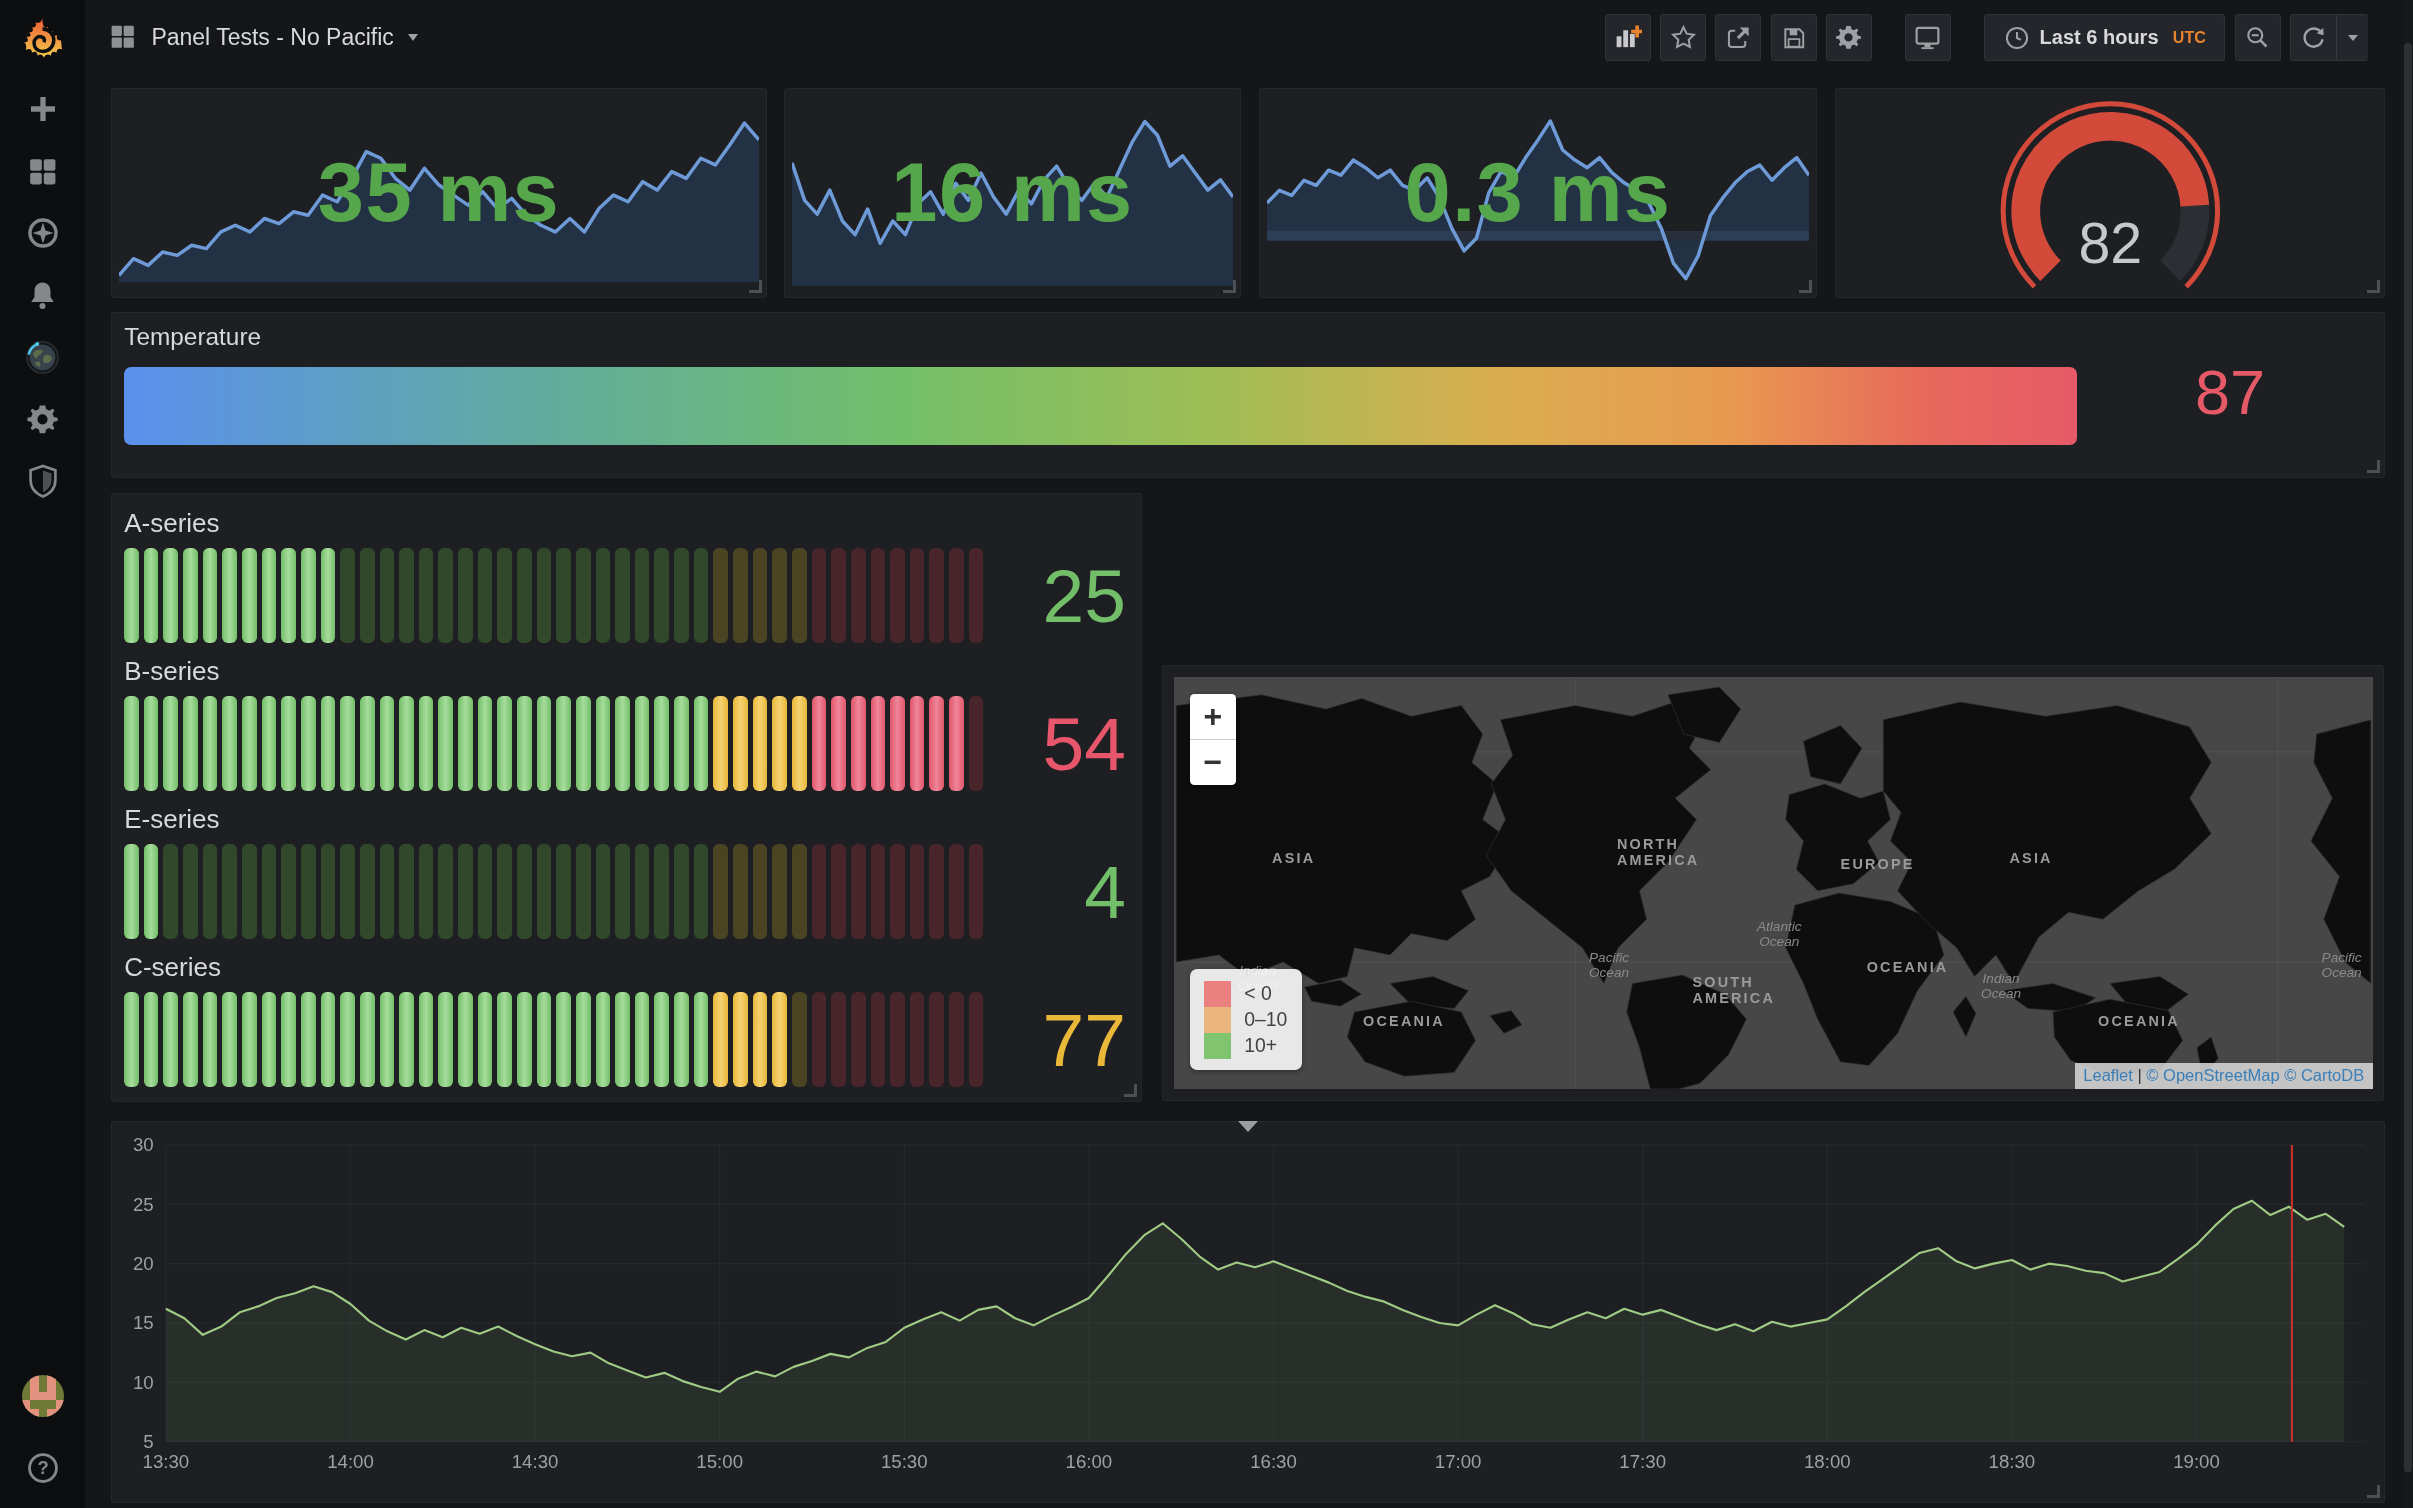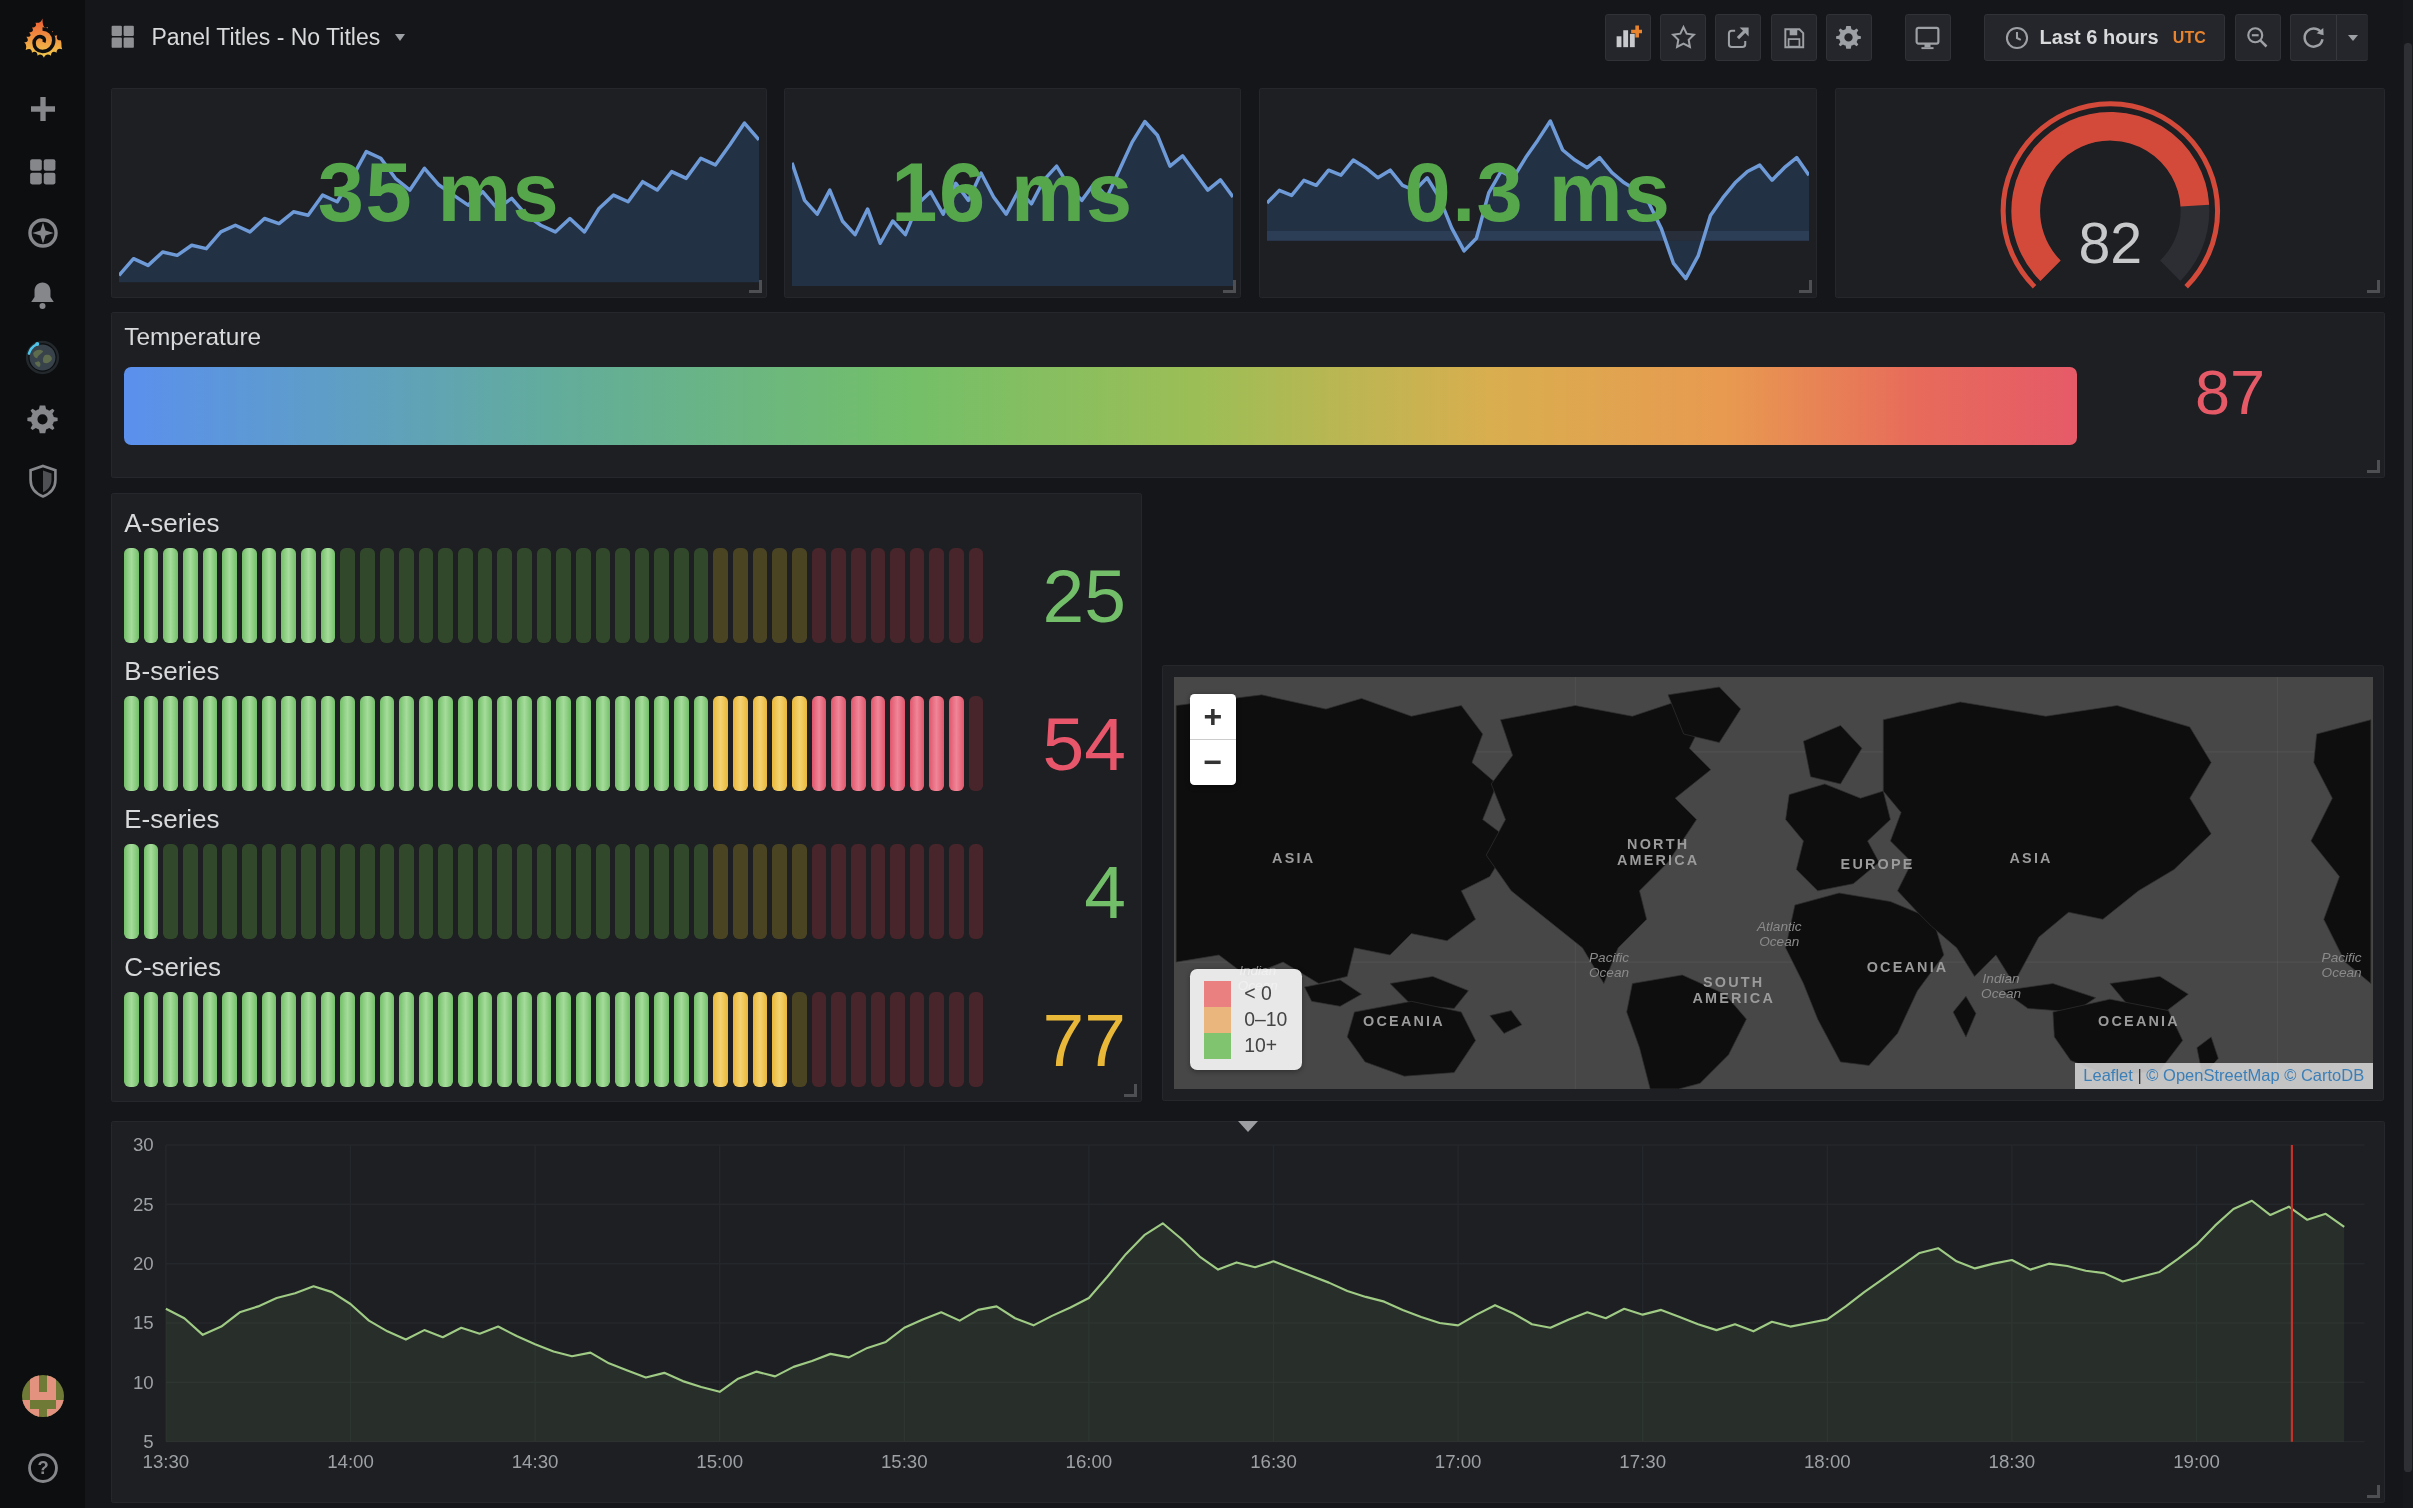--- a/index.html
+++ b/index.html
@@ -46,21 +46,21 @@
   .cell{flex:1;border-radius:5.7px;}
   .bgval{position:absolute;left:878px;width:136px;height:95px;font-size:75px;
          display:flex;align-items:center;justify-content:flex-end;}
   
   #text-heading{left:12.2px;top:7.2px;font-size:33px;font-weight:500;color:#d8d9da;}
   #text-body{left:12.2px;top:66px;font-size:18.7px;color:#d8d9da;}
   #text-body a{color:#33A2E5;text-decoration:underline;}
   
   #map-area{position:absolute;left:10.8px;top:10.8px;width:1199px;height:412px;overflow:hidden;background:#474747;}
   .map-label{position:absolute;transform:translate(-50%,-50%);color:#9b9b9b;font-weight:700;
-             letter-spacing:2.2px;font-size:14.4px;white-space:pre-line;text-align:center;}
+             letter-spacing:2.2px;font-size:14.4px;white-space:pre-line;text-align:left;}
   .ocean-label{position:absolute;transform:translate(-50%,-50%);color:#8a8a8a;font-style:italic;
                font-size:13.6px;white-space:nowrap;}
   #map-zoom{position:absolute;left:16px;top:17px;width:46px;background:#fff;border-radius:4.3px;
             box-shadow:0 1.4px 5.7px rgba(0,0,0,.4);overflow:hidden;}
   .mzbtn{width:46px;height:45px;display:flex;align-items:center;justify-content:center;
          font-size:32px;font-weight:700;color:#333;cursor:pointer;}
   #map-zoom .mzbtn:first-child{border-bottom:1.4px solid #ccc;}
   #map-legend{position:absolute;left:16px;bottom:18.7px;background:rgba(255,255,255,0.88);border-radius:7.2px;
               padding:11.5px 14.4px;box-shadow:0 1.4px 5.7px rgba(0,0,0,.3);}
   .leg-row{display:flex;align-items:center;height:26px;}
@@ -175,21 +175,21 @@
   <div id="navbar">
     <div id="dash-title-wrap">
       <span>
         <svg width="29" height="29" viewBox="0 0 24 24" fill="#8e9094">
           <rect x="3" y="3" width="8.5" height="8.5" rx="1"></rect>
             <rect x="12.9" y="3" width="8.5" height="8.5" rx="1"></rect>
           <rect x="3" y="12.9" width="8.5" height="8.5" rx="1"></rect>
             <rect x="12.9" y="12.9" width="8.5" height="8.5" rx="1"></rect>
           </svg>
       </span>
-      <span id="dash-title">Panel Titles - No Titles</span>
+      <span id="dash-title">Panel Tests - No Pacific</span>
       <span class="caret" style="border-top-width:7.2px;border-left-width:5.7px;border-right-width:5.7px;"></span>
     </div>
     <div id="toolbar">
       <div class="tbtn">
         <svg width="29" height="29" viewBox="0 0 24 24">
             <g fill="#c8c9cc">
               <rect x="3" y="11" width="4" height="9"></rect>
               <rect x="8.5" y="6" width="4" height="14"></rect>
               <rect x="14" y="9" width="4" height="11"></rect>
             </g>

